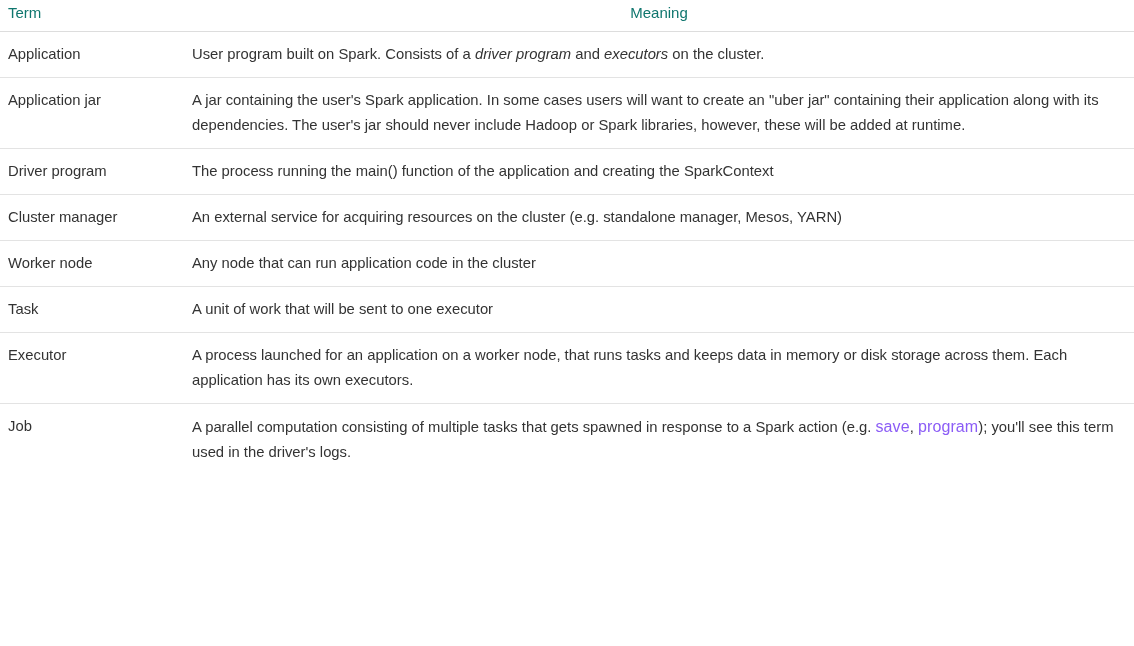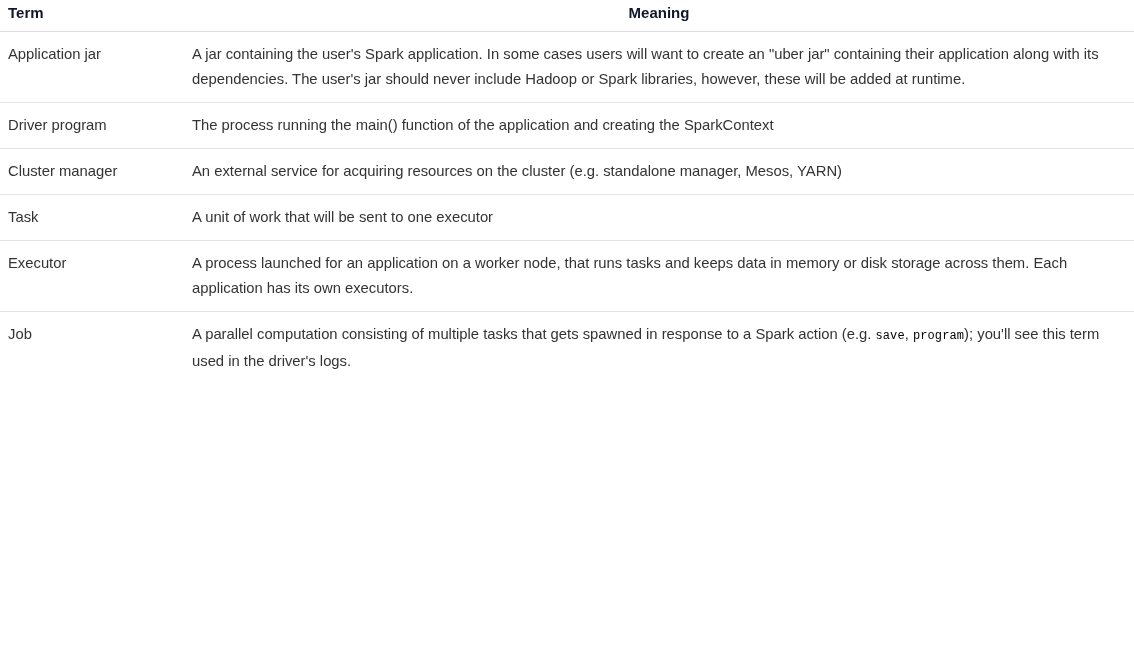--- a/index.html
+++ b/index.html
@@ -18,24 +18,24 @@
   table.glossary {
     width: 1134px;
     border-collapse: collapse;
     table-layout: fixed;
   }
   table.glossary col.col-term { width: 182px; }
   table.glossary col.col-meaning { width: 952px; }
 
   table.glossary thead th {
     text-align: left;
-    font-weight: bold;
+    font-weight: normal;
     font-size: 15px;
     line-height: 18px;
-    color: #0f172a;
+    color: #0f766e;
     padding: 4px 8px 9px 8px;
     border-bottom: 1px solid #dddddd;
     vertical-align: top;
   }
   table.glossary thead th.th-meaning {
     padding-left: 10px;
     text-align: center;
   }
 
   table.glossary tbody td {
@@ -55,53 +55,61 @@
   }
   table.glossary tbody tr:last-child td {
     border-bottom: none;
   }
 
   .meaning-text i,
   .meaning-text em {
     font-style: italic;
   }
   .meaning-text code {
-    font-family: Liberation Mono, monospace;
-    font-size: 12px;
-    color: #000000;
+    font-family: Liberation Sans, sans-serif;
+    font-size: 16px;
+    color: #8b5cf6;
     background: transparent;
     letter-spacing: 0.1px;
   }
 </style>
 </head>
 <body>
 
 <table class="glossary">
   <colgroup>
     <col class="col-term">
     <col class="col-meaning">
   </colgroup>
   <thead>
     <tr>
       <th class="th-term">Term</th>
       <th class="th-meaning">Meaning</th>
     </tr>
   </thead>
   <tbody>
       <tr>
+        <td class="td-term">Application</td>
+        <td class="td-meaning"><span class="meaning-text">User program built on Spark. Consists of a <i>driver program</i> and <i>executors</i> on the cluster.</span></td>
+      </tr>
+      <tr>
         <td class="td-term">Application jar</td>
         <td class="td-meaning"><span class="meaning-text">A jar containing the user's Spark application. In some cases users will want to create an "uber jar" containing their application along with its dependencies. The user's jar should never include Hadoop or Spark libraries, however, these will be added at runtime.</span></td>
       </tr>
       <tr>
         <td class="td-term">Driver program</td>
         <td class="td-meaning"><span class="meaning-text">The process running the main() function of the application and creating the SparkContext</span></td>
       </tr>
       <tr>
         <td class="td-term">Cluster manager</td>
         <td class="td-meaning"><span class="meaning-text">An external service for acquiring resources on the cluster (e.g. standalone manager, Mesos, YARN)</span></td>
+      </tr>
+      <tr>
+        <td class="td-term">Worker node</td>
+        <td class="td-meaning"><span class="meaning-text">Any node that can run application code in the cluster</span></td>
       </tr>
       <tr>
         <td class="td-term">Task</td>
         <td class="td-meaning"><span class="meaning-text">A unit of work that will be sent to one executor</span></td>
       </tr>
       <tr>
         <td class="td-term">Executor</td>
         <td class="td-meaning"><span class="meaning-text">A process launched for an application on a worker node, that runs tasks and keeps data in memory or disk storage across them. Each application has its own executors.</span></td>
       </tr>
       <tr>

